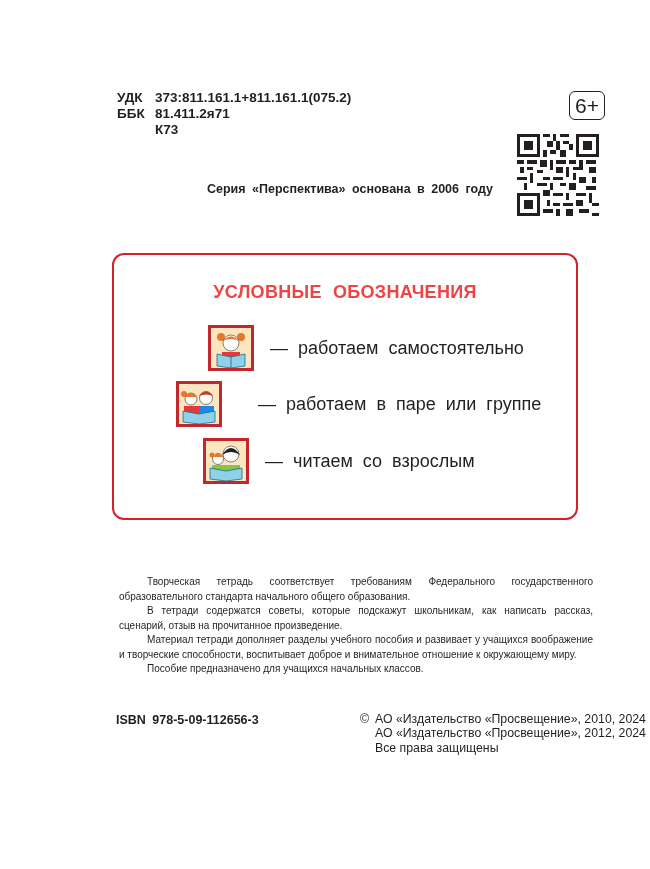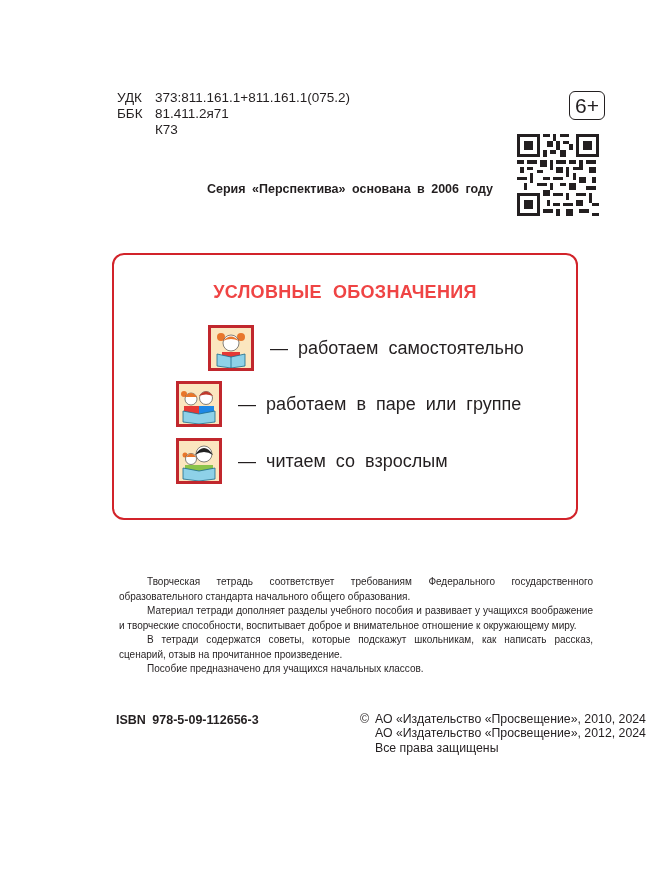--- a/index.html
+++ b/index.html
@@ -1,19 +1,19 @@
 <!DOCTYPE html>
 <html><head>
 <meta charset="utf-8">
 <style>
   html, body { margin:0; padding:0; }
   body { width:650px; height:869px; background:#ffffff; position:relative; overflow:hidden;
          font-family:"Liberation Sans", "DejaVu Sans", sans-serif; color:#231f20; }
   .abs { position:absolute; }
-  .biblio { left:117px; top:90px; font-size:13.5px; line-height:16px; }
+  .biblio { left:117px; top:90px; font-size:13.5px; line-height:16px;font-weight:bold; }
   .biblio .row { display:flex; }
   .biblio .k { width:38px; }
   .age { left:569px; top:91px; width:34px; height:27px; border:1.2px solid #231f20; border-radius:6px;
          font-size:21px; line-height:27px; text-align:center; }
   .qr { left:517px; top:134px; width:82px; height:82px; }
   .series { left:207px; top:182px; font-size:12.5px; font-weight:bold; word-spacing:3px; }
   .legend-box { left:112px; top:253px; width:462px; height:263px; border:2px solid #d2232a;
          border-radius:12px; }
   .legend-title { left:0; right:0; top:27px; text-align:center; color:#ef4444; font-weight:bold;
          font-size:18px; word-spacing:6px; letter-spacing:0.3px; }
@@ -128,56 +128,56 @@
         <circle cx="20" cy="15" r="8" fill="#fff" stroke="#333" stroke-width="0.6"></circle>
         <path d="M12 13 q8 -9 16 0 q-8 -4 -16 0z" fill="#e8762b"></path>
         <path d="M11 24 h18 v8 h-18z" fill="#e53935"></path>
         <path d="M6 26 l14 3 l14 -3 v12 l-14 2 l-14 -2z" fill="#8ed1e8" stroke="#1b6a8a" stroke-width="0.8"></path>
         <line x1="20" y1="29" x2="20" y2="40" stroke="#1b6a8a" stroke-width="0.8"></line>
       </svg>
     </div>
     <span class="leg-text">— работаем самостоятельно</span>
   </div>
 
-  <div class="abs leg-item" style="top:126px;">
+  <div class="abs leg-item" style="top:126px;gap:20px;">
     <div class="leg-icon">
       <svg width="40" height="40" viewBox="0 0 40 40">
         <circle cx="5" cy="10" r="3" fill="#e8762b"></circle>
         <circle cx="12" cy="15" r="6" fill="#fff" stroke="#333" stroke-width="0.6"></circle>
         <path d="M6 13 q6 -8 12 0z" fill="#e8762b"></path>
         <circle cx="27" cy="14" r="6.5" fill="#fff" stroke="#333" stroke-width="0.6"></circle>
         <path d="M20 12 q7 -9 14 0 q-7 -3 -14 0z" fill="#c0392b"></path>
         <path d="M5 22 h15 v10 h-15z" fill="#e53935"></path>
         <path d="M20 22 h15 v10 h-15z" fill="#1e88e5"></path>
         <path d="M4 27 l16 3 l16 -3 v11 l-16 2 l-16 -2z" fill="#8ed1e8" stroke="#1b6a8a" stroke-width="0.8"></path>
       </svg>
     </div>
     <span class="leg-text">— работаем в паре или группе</span>
   </div>
 
-  <div class="abs leg-item" style="top:183px;">
+  <div class="abs leg-item" style="top:183px;margin-left:27px;">
     <div class="leg-icon">
       <svg width="40" height="40" viewBox="0 0 40 40">
         <circle cx="25" cy="13" r="8" fill="#fff" stroke="#333" stroke-width="0.6"></circle>
         <path d="M16 14 q9 -14 18 0 q-9 -6 -18 0z" fill="#222"></path>
         <circle cx="6" cy="14" r="2.5" fill="#e8762b"></circle>
         <circle cx="12" cy="18" r="5.5" fill="#fff" stroke="#333" stroke-width="0.6"></circle>
         <path d="M7 16 q5 -7 10 0z" fill="#e8762b"></path>
         <path d="M6 24 h28 v8 h-28z" fill="#8bc34a"></path>
         <path d="M4 27 l16 3 l16 -3 v11 l-16 2 l-16 -2z" fill="#8ed1e8" stroke="#1b6a8a" stroke-width="0.8"></path>
       </svg>
     </div>
     <span class="leg-text">— читаем со взрослым</span>
   </div>
 </div>
 
 <div class="abs para" style="top:575px;">
   <p>Творческая тетрадь соответствует требованиям Федерального государственного образовательного стандарта начального общего образования.</p>
+  <p>В тетради содержатся советы, которые подскажут школьникам, как написать рассказ, сценарий, отзыв на прочитанное произведение.</p>
   <p>Материал тетради дополняет разделы учебного пособия и развивает у учащихся воображение и творческие способности, воспитывает доброе и внимательное отношение к окружающему миру.</p>
-  <p>В тетради содержатся советы, которые подскажут школьникам, как написать рассказ, сценарий, отзыв на прочитанное произведение.</p>
   <p>Пособие предназначено для учащихся начальных классов.</p>
 </div>
 
 <div class="abs isbn">ISBN 978-5-09-112656-3</div>
 
 <div class="abs copy">
   <div class="line"><span class="sym">©</span><span>АО «Издательство «Просвещение», 2010, 2024</span></div>
   <div class="line"><span class="sym"></span><span>АО «Издательство «Просвещение», 2012, 2024</span></div>
   <div class="line"><span class="sym"></span><span>Все права защищены</span></div>
 </div>

